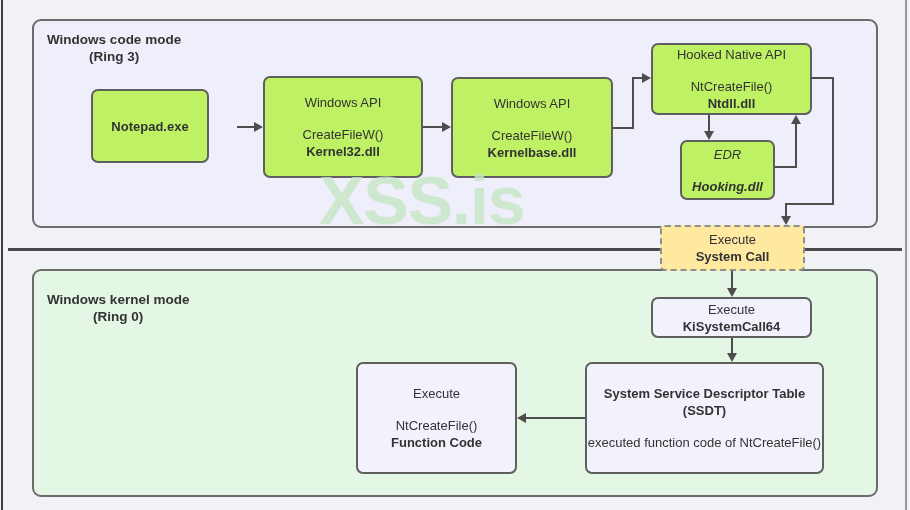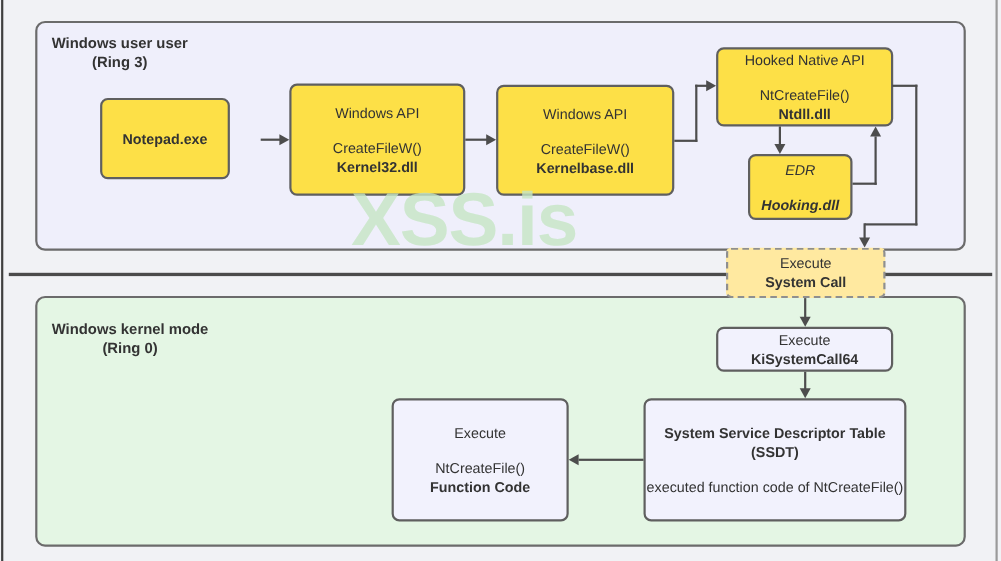--- a/index.html
+++ b/index.html
@@ -22,21 +22,21 @@
 
   .node{
     position:absolute;box-sizing:border-box;
     border:2px solid #5f5f5f;border-radius:7px;
     display:flex;flex-direction:column;justify-content:center;align-items:center;
     font-size:13px;z-index:1;text-align:center;
   }
   .node .ln{line-height:17px;white-space:nowrap;}
   .node .ln.b{font-weight:bold;}
   .node .gap{height:15px;}
-  .green{background:#fde047;}
+  .green{background:#bef264;}
   .lav{background:#f2f2fd;}
   .yellow{background:#ffe9a0;border:2px dashed #8f8f8f;border-radius:5px;z-index:6;}
 
   #node-notepad   {left:91px;  top:89px;  width:118px; height:74px;}
   #node-kernel32  {left:263px; top:76px;  width:160px; height:102px;}
   #node-kernelbase{left:451px; top:77px;  width:162px; height:101px;}
   #node-hooked    {left:651px; top:43px;  width:161px; height:72px;}
   #node-edr       {left:680px; top:140px; width:95px;  height:60px;font-style:italic;}
   #node-syscall   {left:660px; top:225px; width:145px; height:46px;}
   #node-kisyscall {left:651px; top:297px; width:161px; height:41px;}
@@ -60,21 +60,21 @@
 </style>
 </head>
 <body>
 
 <div class="edge left"></div>
 <div class="edge right"></div>
 
 <div class="zone user"></div>
 <div class="zone kernel"></div>
 
-<div class="zone-label user"><span>Windows user user</span><br><span>(Ring 3)</span></div>
+<div class="zone-label user"><span>Windows code mode</span><br><span>(Ring 3)</span></div>
 <div class="zone-label kernel"><span>Windows kernel mode</span><br><span>(Ring 0)</span></div>
 
 <div class="divider"></div>
 
 <div class="node green" id="node-notepad">
   <div class="ln b">Notepad.exe</div>
 </div>
 
 <div class="node green" id="node-kernel32">
   <div class="ln">Windows API</div>

